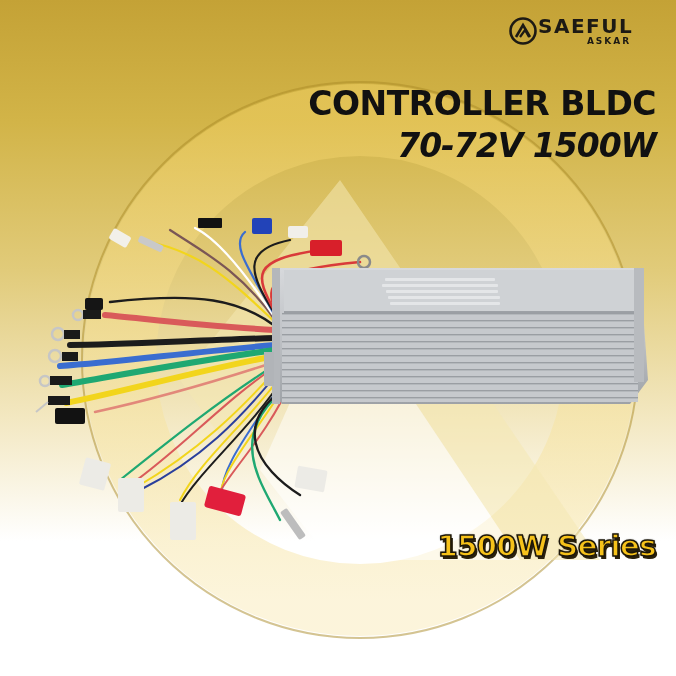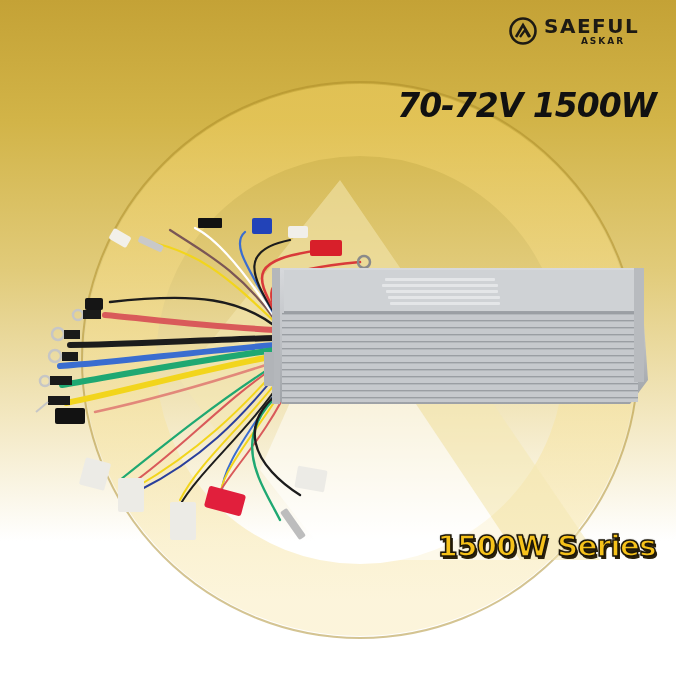--- a/index.html
+++ b/index.html
@@ -1,23 +1,23 @@
 <!DOCTYPE html>
 <html><head>
 <meta charset="utf-8">
 <style>
   html,body{margin:0;padding:0;}
   body{width:676px;height:676px;overflow:hidden;position:relative;font-family:"DejaVu Sans","Liberation Sans",sans-serif;}
   .bg{position:absolute;inset:0;background:linear-gradient(180deg,#c4a236 0%,#d2b448 18%,#e1cb7a 40%,#f3e8c2 62%,#ffffff 80%,#ffffff 100%);}
   .watermark{position:absolute;left:0;top:0;width:676px;height:676px;}
-  .brand{position:absolute;left:508px;top:16px;display:flex;align-items:center;gap:6px;}
+  .brand{position:absolute;left:508px;top:16px;display:flex;align-items:center;}
   .brand-icon{width:30px;height:30px;}
   .brand-text{display:flex;flex-direction:column;align-items:flex-end;line-height:1;}
   .brand-name{font-family:"DejaVu Sans",sans-serif;font-weight:bold;font-size:20px;letter-spacing:1.5px;color:#1d1a14;}
-  .brand-sub{font-family:"DejaVu Sans",sans-serif;font-weight:bold;font-size:9px;letter-spacing:2px;color:#1d1a14;margin-top:1px;margin-right:14px;}
+  .brand-sub{font-family:"DejaVu Sans",sans-serif;font-weight:bold;font-size:9px;letter-spacing:2px;color:#1d1a14;margin-top:1px;margin-right:2px;}
   .title{position:absolute;right:20px;top:84px;text-align:right;color:#111;}
   .title-1{font-family:"DejaVu Sans",sans-serif;font-weight:900;font-size:33px;letter-spacing:-0.5px;font-weight:bold;line-height:40px;}
   .title-2{font-family:"DejaVu Sans",sans-serif;font-weight:bold;font-style:italic;font-size:33px;letter-spacing:-1px;line-height:44px;}
   .tagline{position:absolute;right:20px;top:527px;text-align:right;margin-left:26px;}
   .tagline div{font-family:"DejaVu Sans",sans-serif;font-weight:bold;font-size:29px;line-height:38px;color:#f6c21a;letter-spacing:-0.5px;
     -webkit-text-stroke:1.5px #1c1608;text-shadow:2px 3px 0 #2a210c,0 0 2px #000;}
   .product{position:absolute;left:0;top:0;width:676px;height:676px;}
 </style>
 </head>
 <body>
@@ -44,20 +44,21 @@
     <polyline points="8,21 15,9 22,21" fill="none" stroke="#1d1a14" stroke-width="2.6"></polyline>
     <polyline points="12,21 17,14 21,21" fill="none" stroke="#1d1a14" stroke-width="2.2"></polyline>
   </svg>
   <div class="brand-text">
     <span class="brand-name">SAEFUL</span>
     <span class="brand-sub">ASKAR</span>
   </div>
 </div>
 
 <div class="title">
+  <div class="title-1">CONTROLLER BLDC</div>
   <div class="title-2">70-72V 1500W</div>
 </div>
 
 <svg class="product" viewBox="0 0 676 676">
   <defs>
     <linearGradient id="alu" x1="0" y1="0" x2="0" y2="1">
       <stop offset="0" stop-color="#d7d9dc"></stop>
       <stop offset="0.5" stop-color="#bfc2c6"></stop>
       <stop offset="1" stop-color="#9ea2a7"></stop>
     </linearGradient>

